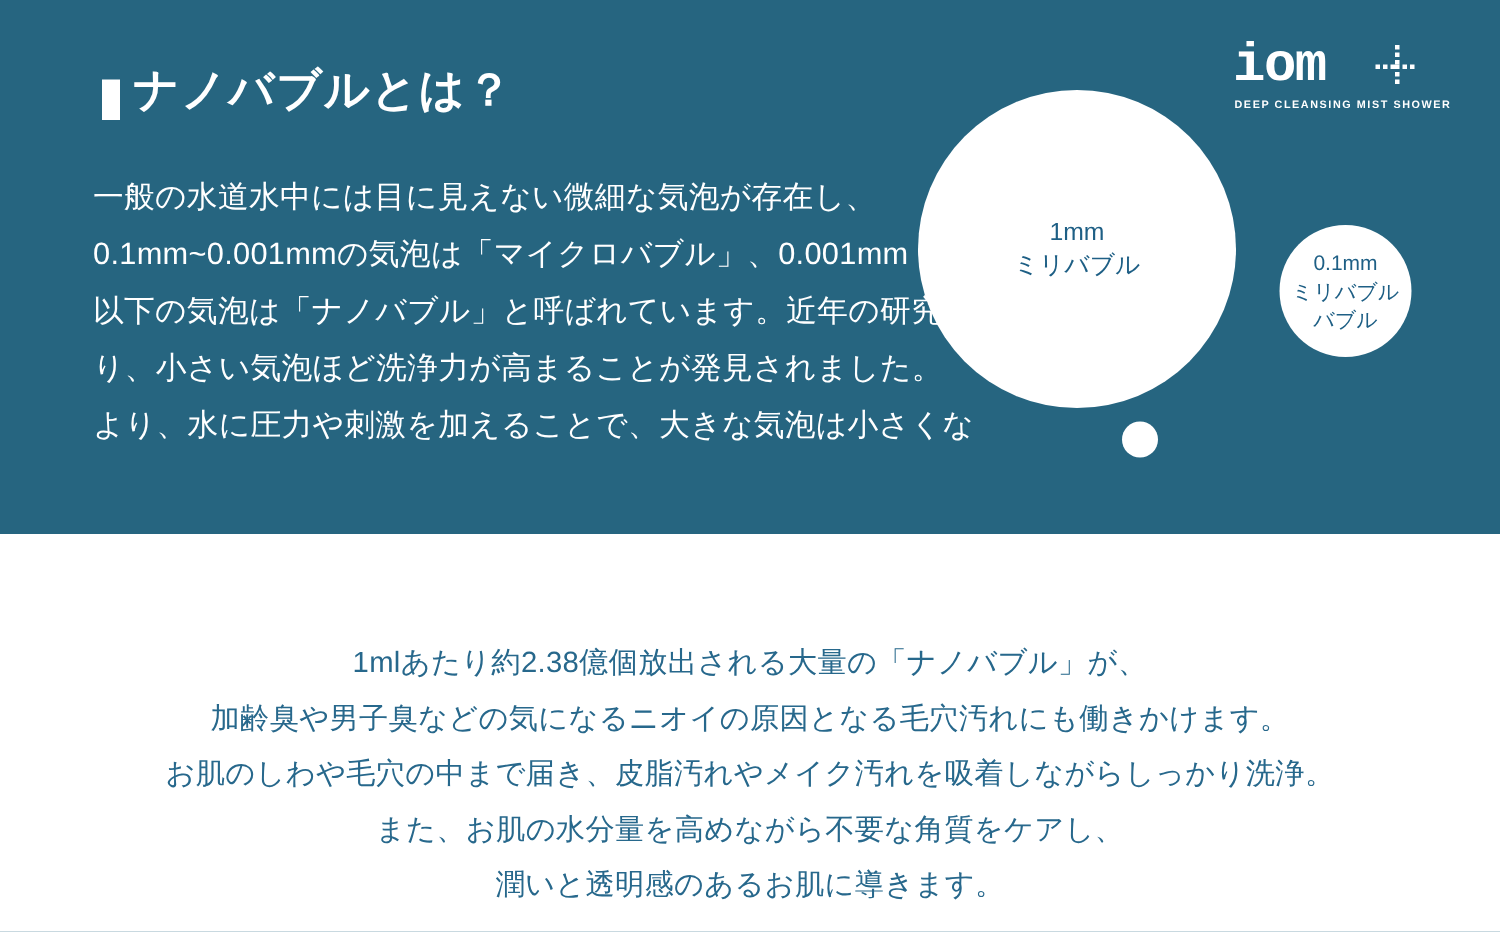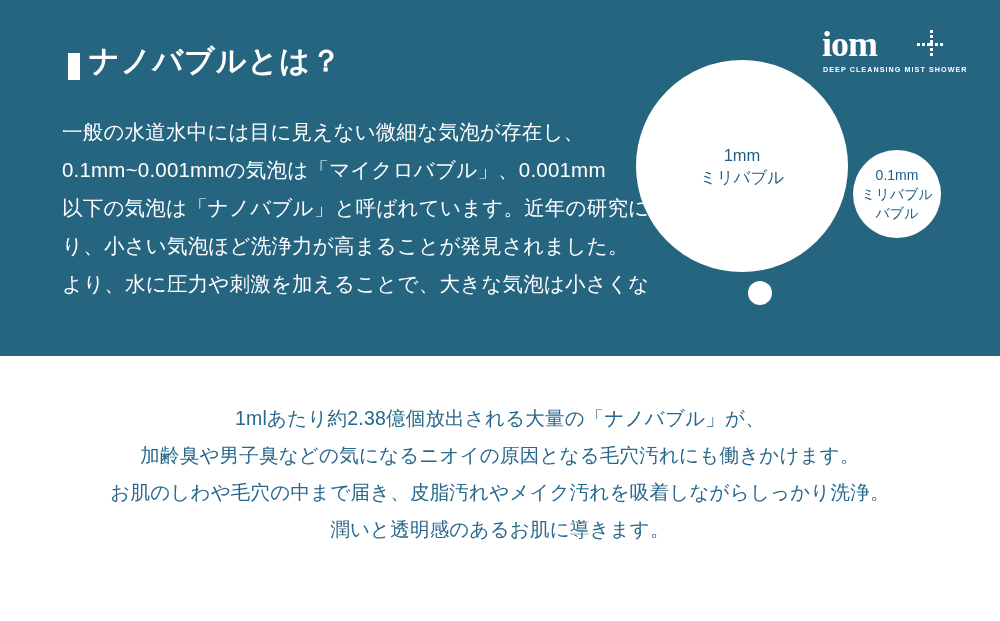--- a/index.html
+++ b/index.html
@@ -17,21 +17,21 @@
     background:#266580;
     overflow:hidden;
   }
 
   
   .logo{position:absolute;right:28px;top:26px;width:150px;height:50px;}
   .logo-mark{
     position:absolute;left:0;top:0;
     font-size:36px;line-height:36px;font-weight:700;
     color:#ffffff;letter-spacing:-1px;
-    font-family:Liberation Serif, serif;
+    font-family:Liberation Mono, monospace;
   }
   .logo-plus{position:absolute;left:95px;top:4px;width:30px;height:30px;}
   .logo-plus i{
     position:absolute;display:block;width:3px;height:3px;background:#ffffff;
   }
   .logo-tag{
     position:absolute;left:1px;top:39px;
     font-size:7.2px;line-height:9px;letter-spacing:1.05px;
     color:#ffffff;font-weight:700;white-space:nowrap;
     font-family:"Liberation Sans",sans-serif;
@@ -57,39 +57,39 @@
     font-family:"Liberation Sans","DejaVu Sans",sans-serif;
   }
   .hero-body p{margin:0;white-space:nowrap;}
 
   
   .bubble{
     position:absolute;border-radius:50%;background:#ffffff;
     display:flex;flex-direction:column;align-items:center;justify-content:center;
     color:#1e5f85;text-align:center;
   }
-  .b-milli{left:636px;top:60px;width:212px;height:212px;}
+  .b-milli{left:612px;top:60px;width:212px;height:212px;}
   .b-milli .b-size{font-size:16.5px;line-height:22px;}
   .b-milli .b-name{font-size:16.5px;line-height:22px;}
   .b-micro{left:853px;top:150px;width:88px;height:88px;}
   .b-micro .b-size{font-size:14px;line-height:19px;}
   .b-micro .b-name{font-size:14px;line-height:19px;}
   .b-nano{left:748px;top:281px;width:24px;height:24px;}
   .nano-label{
     position:absolute;left:782px;top:276px;
     color:#ffffff;font-size:14.5px;line-height:19px;text-align:left;
     white-space:nowrap;
   }
 
   
   .lower{
     position:absolute;left:0;top:356px;width:1000px;height:265px;
     background:#ffffff;
     display:flex;flex-direction:column;align-items:center;
-    padding-top:44px;box-sizing:border-box;
+    padding-top:68px;box-sizing:border-box;
   }
   .lower p{
     margin:0;
     color:#27688c;
     font-size:19.5px;line-height:37px;
     letter-spacing:0.2px;
     text-align:center;white-space:nowrap;
     font-family:"Liberation Sans","DejaVu Sans",sans-serif;
   }
 </style>
@@ -143,16 +143,17 @@
     </div>
 
     <div class="bubble b-nano"></div>
 
   </div>
 
   <div class="lower">
     <p>1mlあたり約2.38億個放出される大量の「ナノバブル」が、</p>
     <p>加齢臭や男子臭などの気になるニオイの原因となる毛穴汚れにも働きかけます。</p>
     <p>お肌のしわや毛穴の中まで届き、皮脂汚れやメイク汚れを吸着しながらしっかり洗浄。</p>
+    <p>また、お肌の水分量を高めながら不要な角質をケアし、</p>
     <p>潤いと透明感のあるお肌に導きます。</p>
   </div>
 
 </div>
 
 </body></html>

